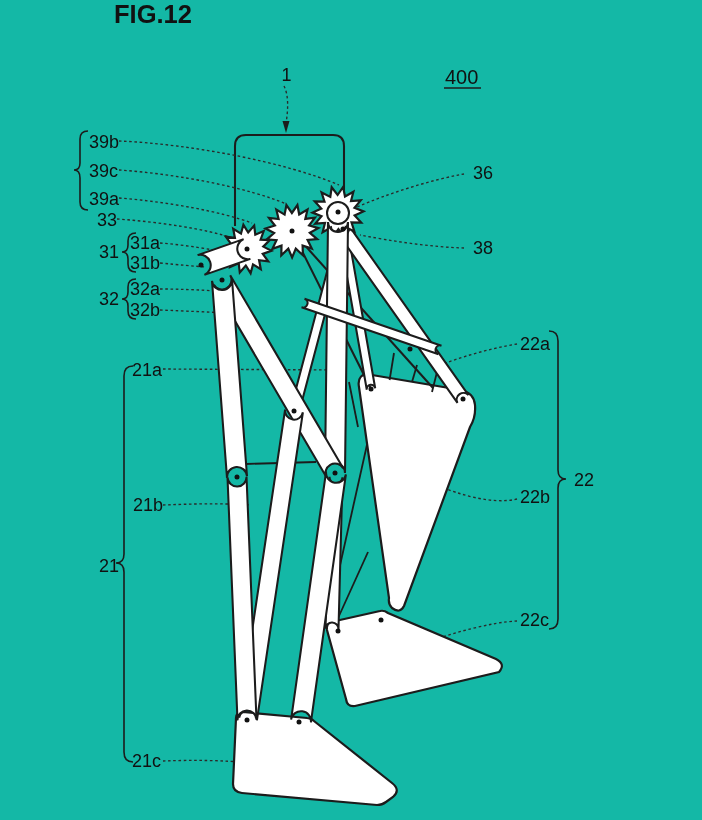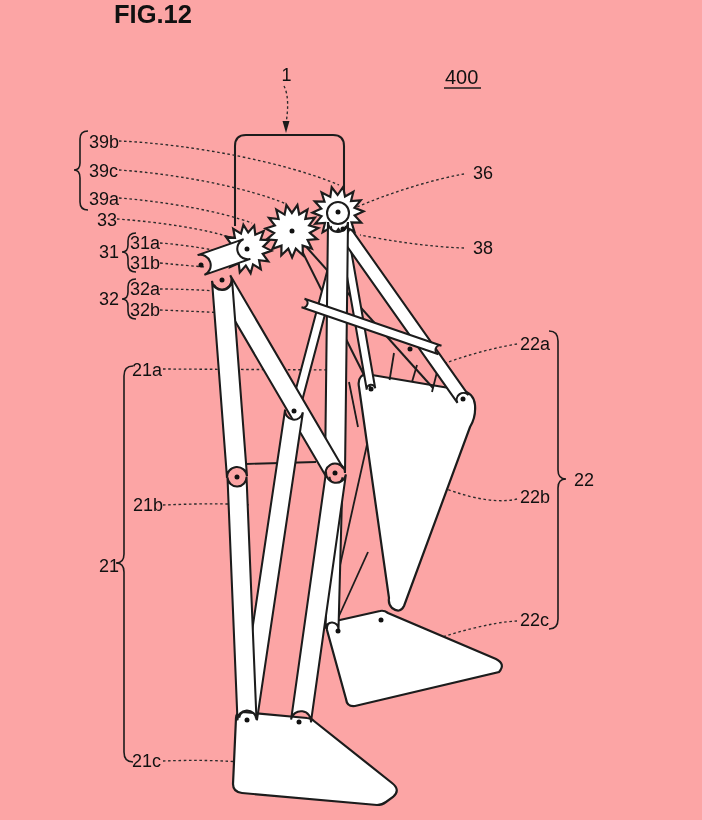--- a/index.html
+++ b/index.html
@@ -1,16 +1,16 @@
 <!DOCTYPE html>
 <html><head>
 <meta charset="utf-8">
 <style>
 html,body { margin:0; padding:0; background:#ffffff; }
-#page { width:702px; height:820px; position:relative; background:#fca5a5; }
+#page { width:702px; height:820px; position:relative; background:#14b8a6; }
 </style>
 </head>
 <body>
 <div id="page">
 <svg width="702" height="820" viewBox="0 0 702 820">
 <path d="M 235,226 L 235,146 Q 235,135 246,135 L 333,135 Q 344,135 344,146 L 344,191" fill="none" stroke="#1c1c1c" stroke-width="2.05"></path>
 <path d="M 284,86 C 289,96 288,110 286,124" fill="none" stroke="#2a2a2a" stroke-width="1.35" stroke-dasharray="2.6,2.6"></path>
 <path d="M 119,141 C 190,144 285,162 339,185" fill="none" stroke="#2a2a2a" stroke-width="1.35" stroke-dasharray="2.6,2.6"></path>
 <path d="M 119,170 C 180,174 252,189 286,204" fill="none" stroke="#2a2a2a" stroke-width="1.35" stroke-dasharray="2.6,2.6"></path>
 <path d="M 119,198 C 170,202 222,212 252,223" fill="none" stroke="#2a2a2a" stroke-width="1.35" stroke-dasharray="2.6,2.6"></path>

